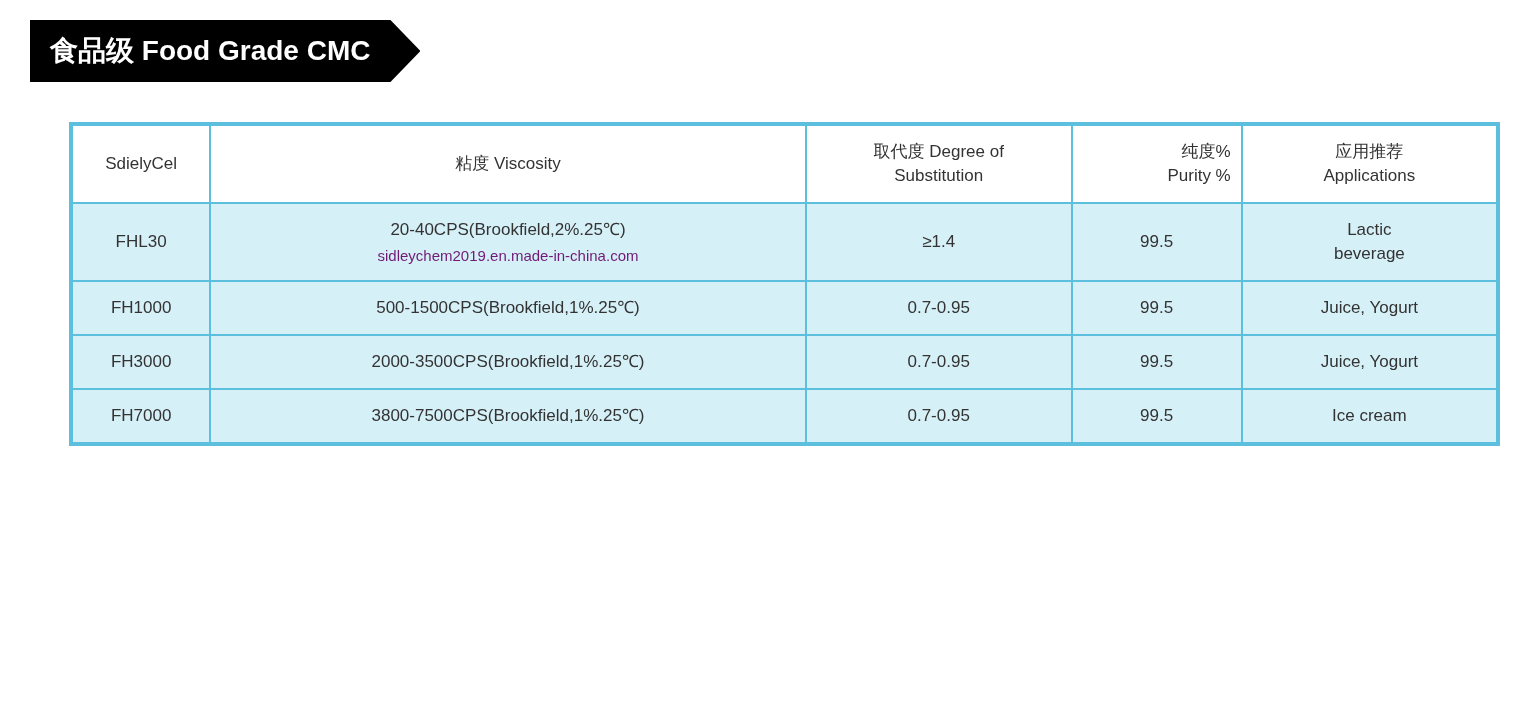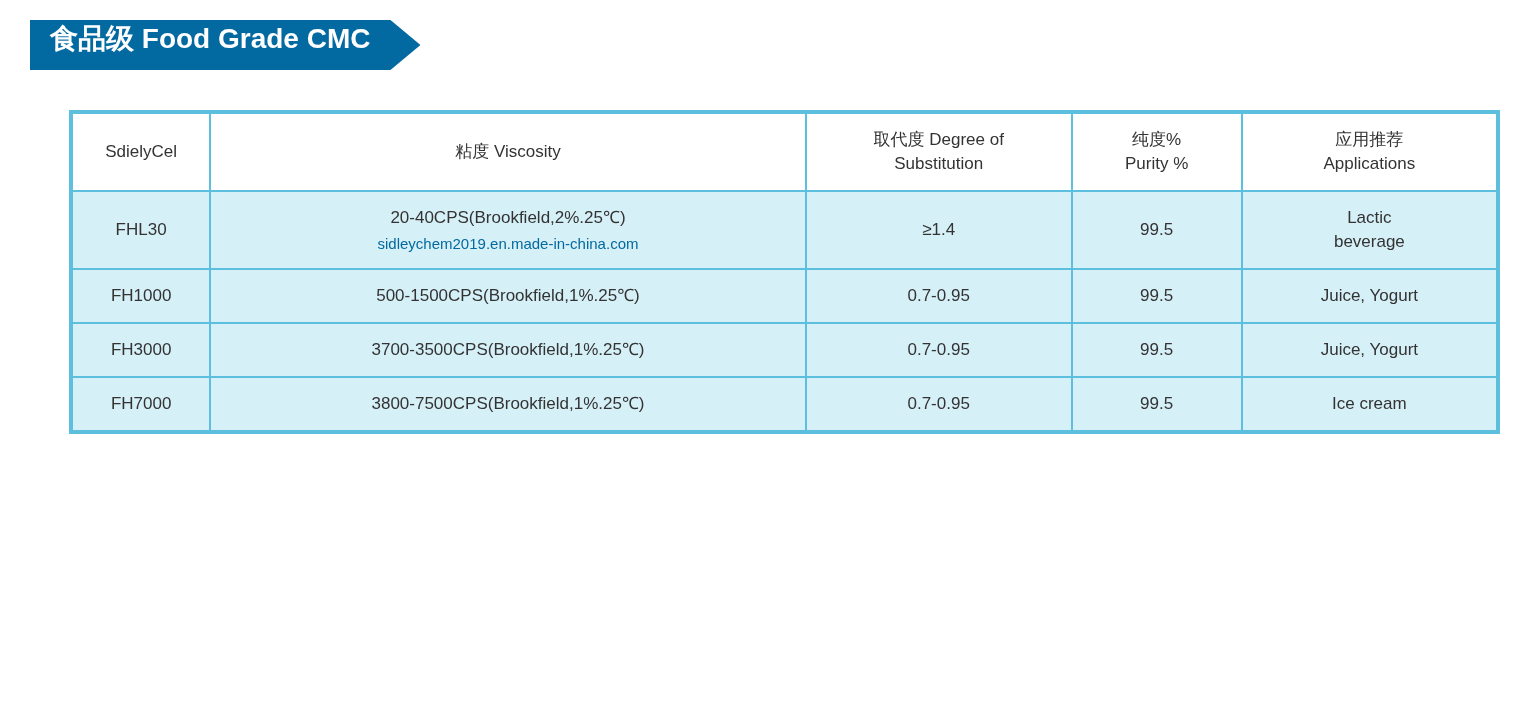--- a/index.html
+++ b/index.html
@@ -10,22 +10,22 @@
       padding: 20px 30px;
       width: 1530px;
       min-height: 708px;
     }
 
     
     .header-banner {
       position: relative;
       display: inline-flex;
       align-items: center;
-      background: #0369a1;
-      padding: 0 50px 12px 20px;
+      background: #000000;
+      padding: 12px 50px 12px 20px;
       margin-bottom: 30px;
       clip-path: polygon(0 0, calc(100% - 30px) 0, 100% 50%, calc(100% - 30px) 100%, 0 100%);
     }
     .header-banner h1 {
       color: #ffffff;
       font-size: 28px;
       font-weight: bold;
       white-space: nowrap;
     }
     .header-tail {
@@ -71,31 +71,31 @@
     
     tbody tr td {
       background: #d6f0f8;
       color: #333333;
       font-size: 17px;
       line-height: 1.4;
     }
 
     
     .watermark {
-      color: #0369a1;
+      color: #701a75;
       font-size: 15px;
       display: block;
       margin-top: 4px;
     }
 
     
     .col-model { width: 130px; }
     .col-viscosity { width: 560px; }
     .col-substitution { width: 250px; }
-    .col-purity { width: 160px; }
+    .col-purity { width: 160px; text-align: right; }
     .col-applications { width: 240px; text-align: center; }
   </style>
 </head>
 <body>
 
 
 
 
 <div class="header-banner">
   <h1>食品级 Food Grade CMC</h1>
@@ -130,21 +130,21 @@
       <tr>
         <td>FH1000</td>
         <td>500-1500CPS(Brookfield,1%.25℃)</td>
         <td>0.7-0.95</td>
         <td>99.5</td>
         <td>Juice, Yogurt</td>
       </tr>
 
       <tr>
         <td>FH3000</td>
-        <td>3700-3500CPS(Brookfield,1%.25℃)</td>
+        <td>2000-3500CPS(Brookfield,1%.25℃)</td>
         <td>0.7-0.95</td>
         <td>99.5</td>
         <td>Juice, Yogurt</td>
       </tr>
 
 
       <tr>
         <td>FH7000</td>
         <td>3800-7500CPS(Brookfield,1%.25℃)</td>
         <td>0.7-0.95</td>

